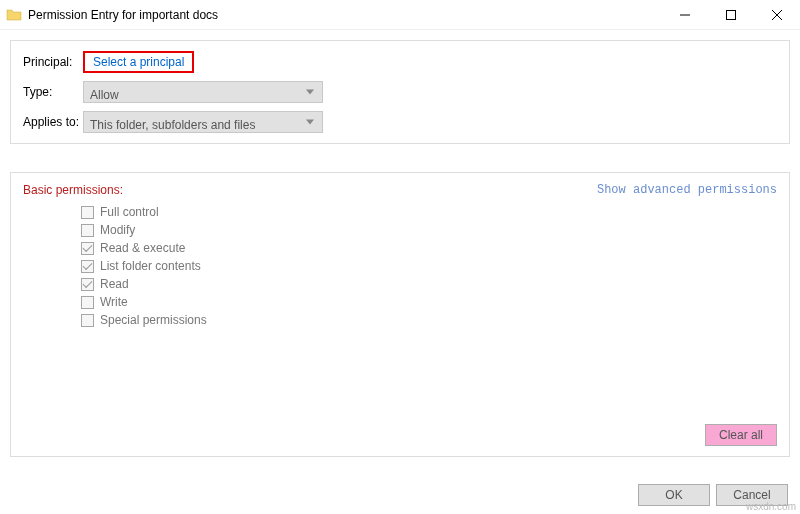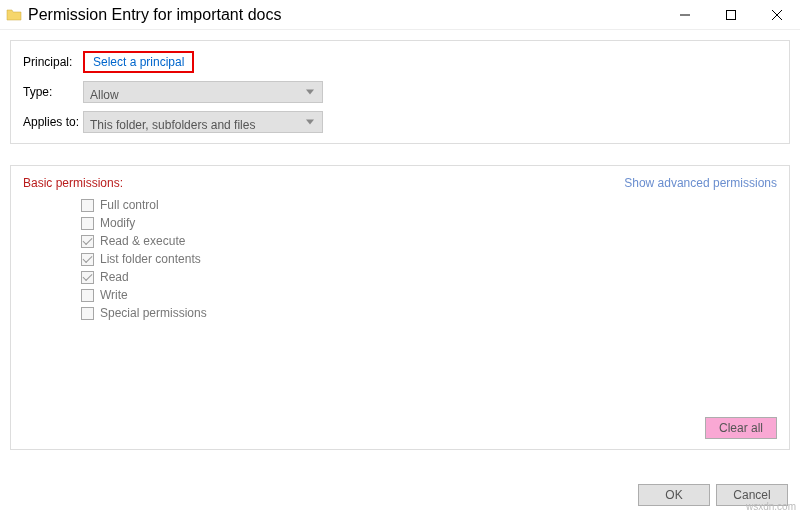--- a/index.html
+++ b/index.html
@@ -23,41 +23,41 @@
     border-bottom: 1px solid #eee;
     padding-left: 6px;
   }
   .titlebar .icon {
     width: 16px; height: 16px;
     margin-right: 6px;
     display: inline-flex;
   }
   .titlebar .title {
     flex: 1;
-    font-size: 16px;
+    font-size: 12px;
     color: #000;
   }
   .winbtns { display: flex; height: 100%; }
   .winbtn {
     width: 46px;
     display: flex;
     align-items: center;
     justify-content: center;
     color: #000;
   }
   .winbtn svg { width: 10px; height: 10px; }
 
   
   .content {
     padding: 10px 10px 0 10px;
   }
   .panel {
     border: 1px solid #ddd;
     padding: 10px 12px;
-    margin-bottom: 21px;
+    margin-bottom: 28px;
     background: #fff;
   }
   .row {
     display: flex;
     align-items: center;
     margin-bottom: 8px;
     min-height: 22px;
   }
   .row .lbl {
     width: 60px;
@@ -104,20 +104,21 @@
   .perm-header {
     display: flex;
     justify-content: space-between;
     align-items: center;
     margin-bottom: 6px;
   }
   .perm-header .title { color: #b91c1c; }
   .perm-header .advlink {
     color: #6a8ecf;
     cursor: pointer;
+    font-family: Liberation Mono, monospace;
   }
   .perm-list {
     margin-left: 58px;
   }
   .perm-item {
     display: flex;
     align-items: center;
     height: 18px;
     color: #777;
   }

